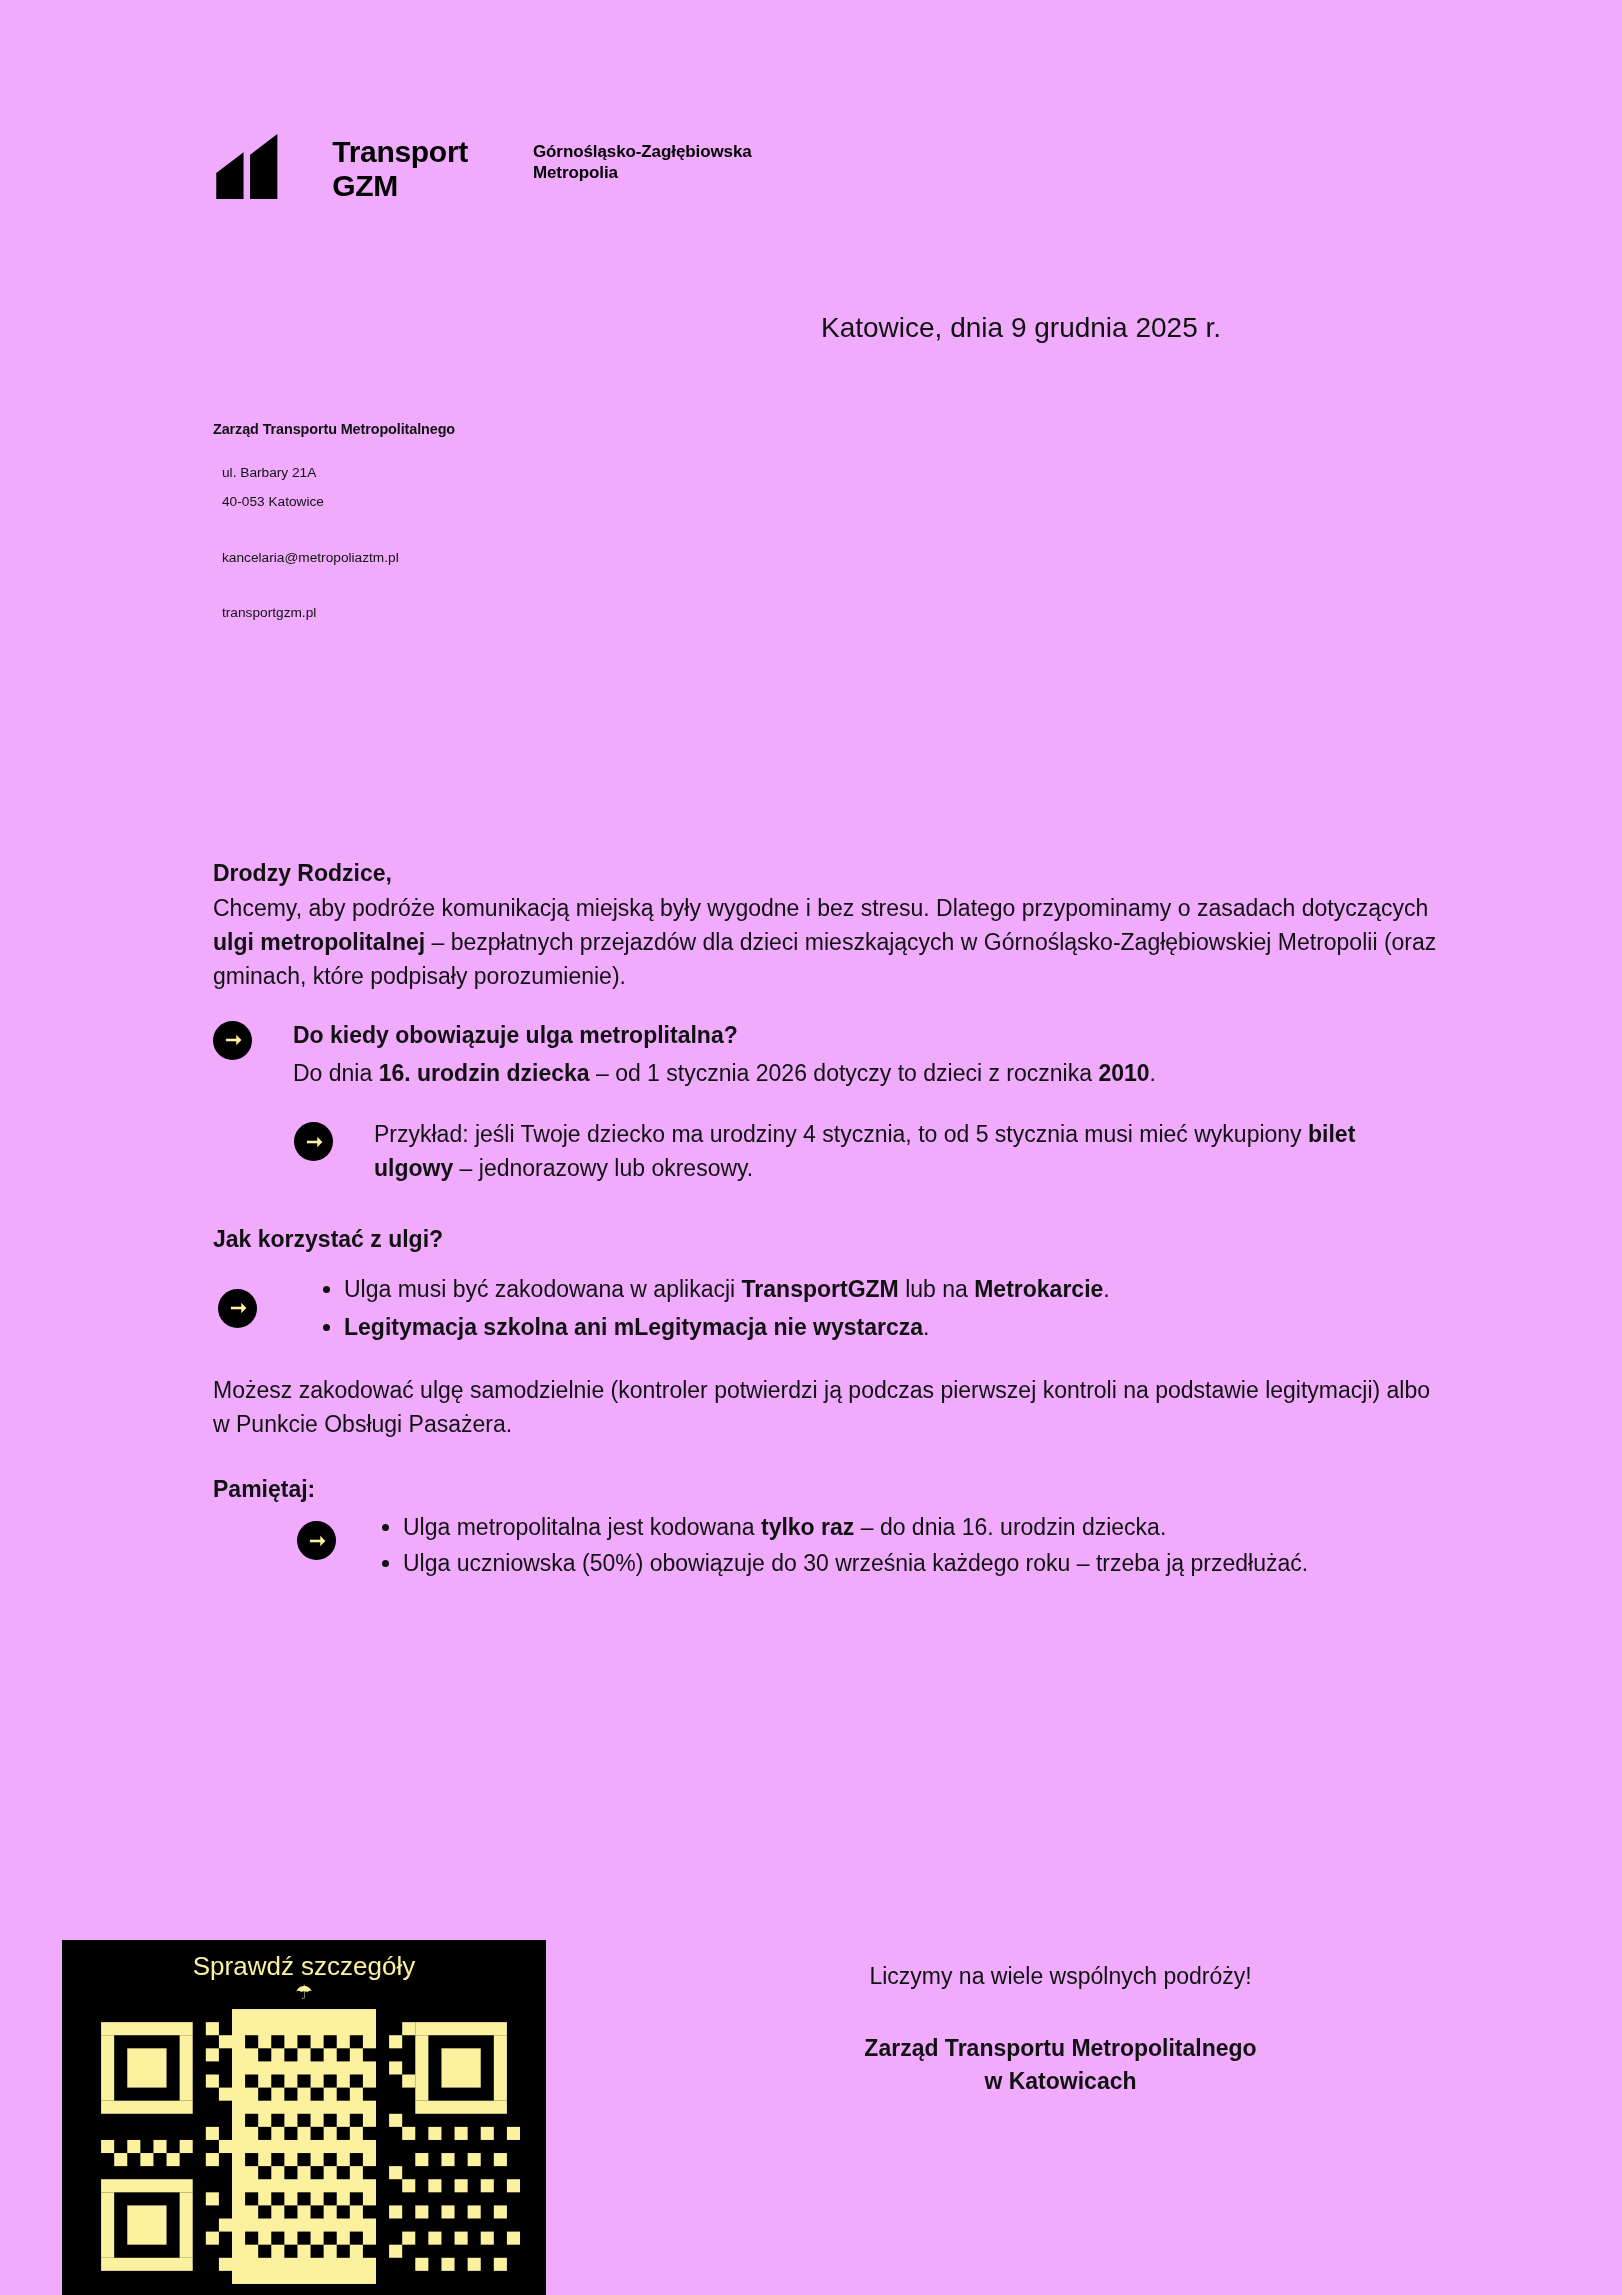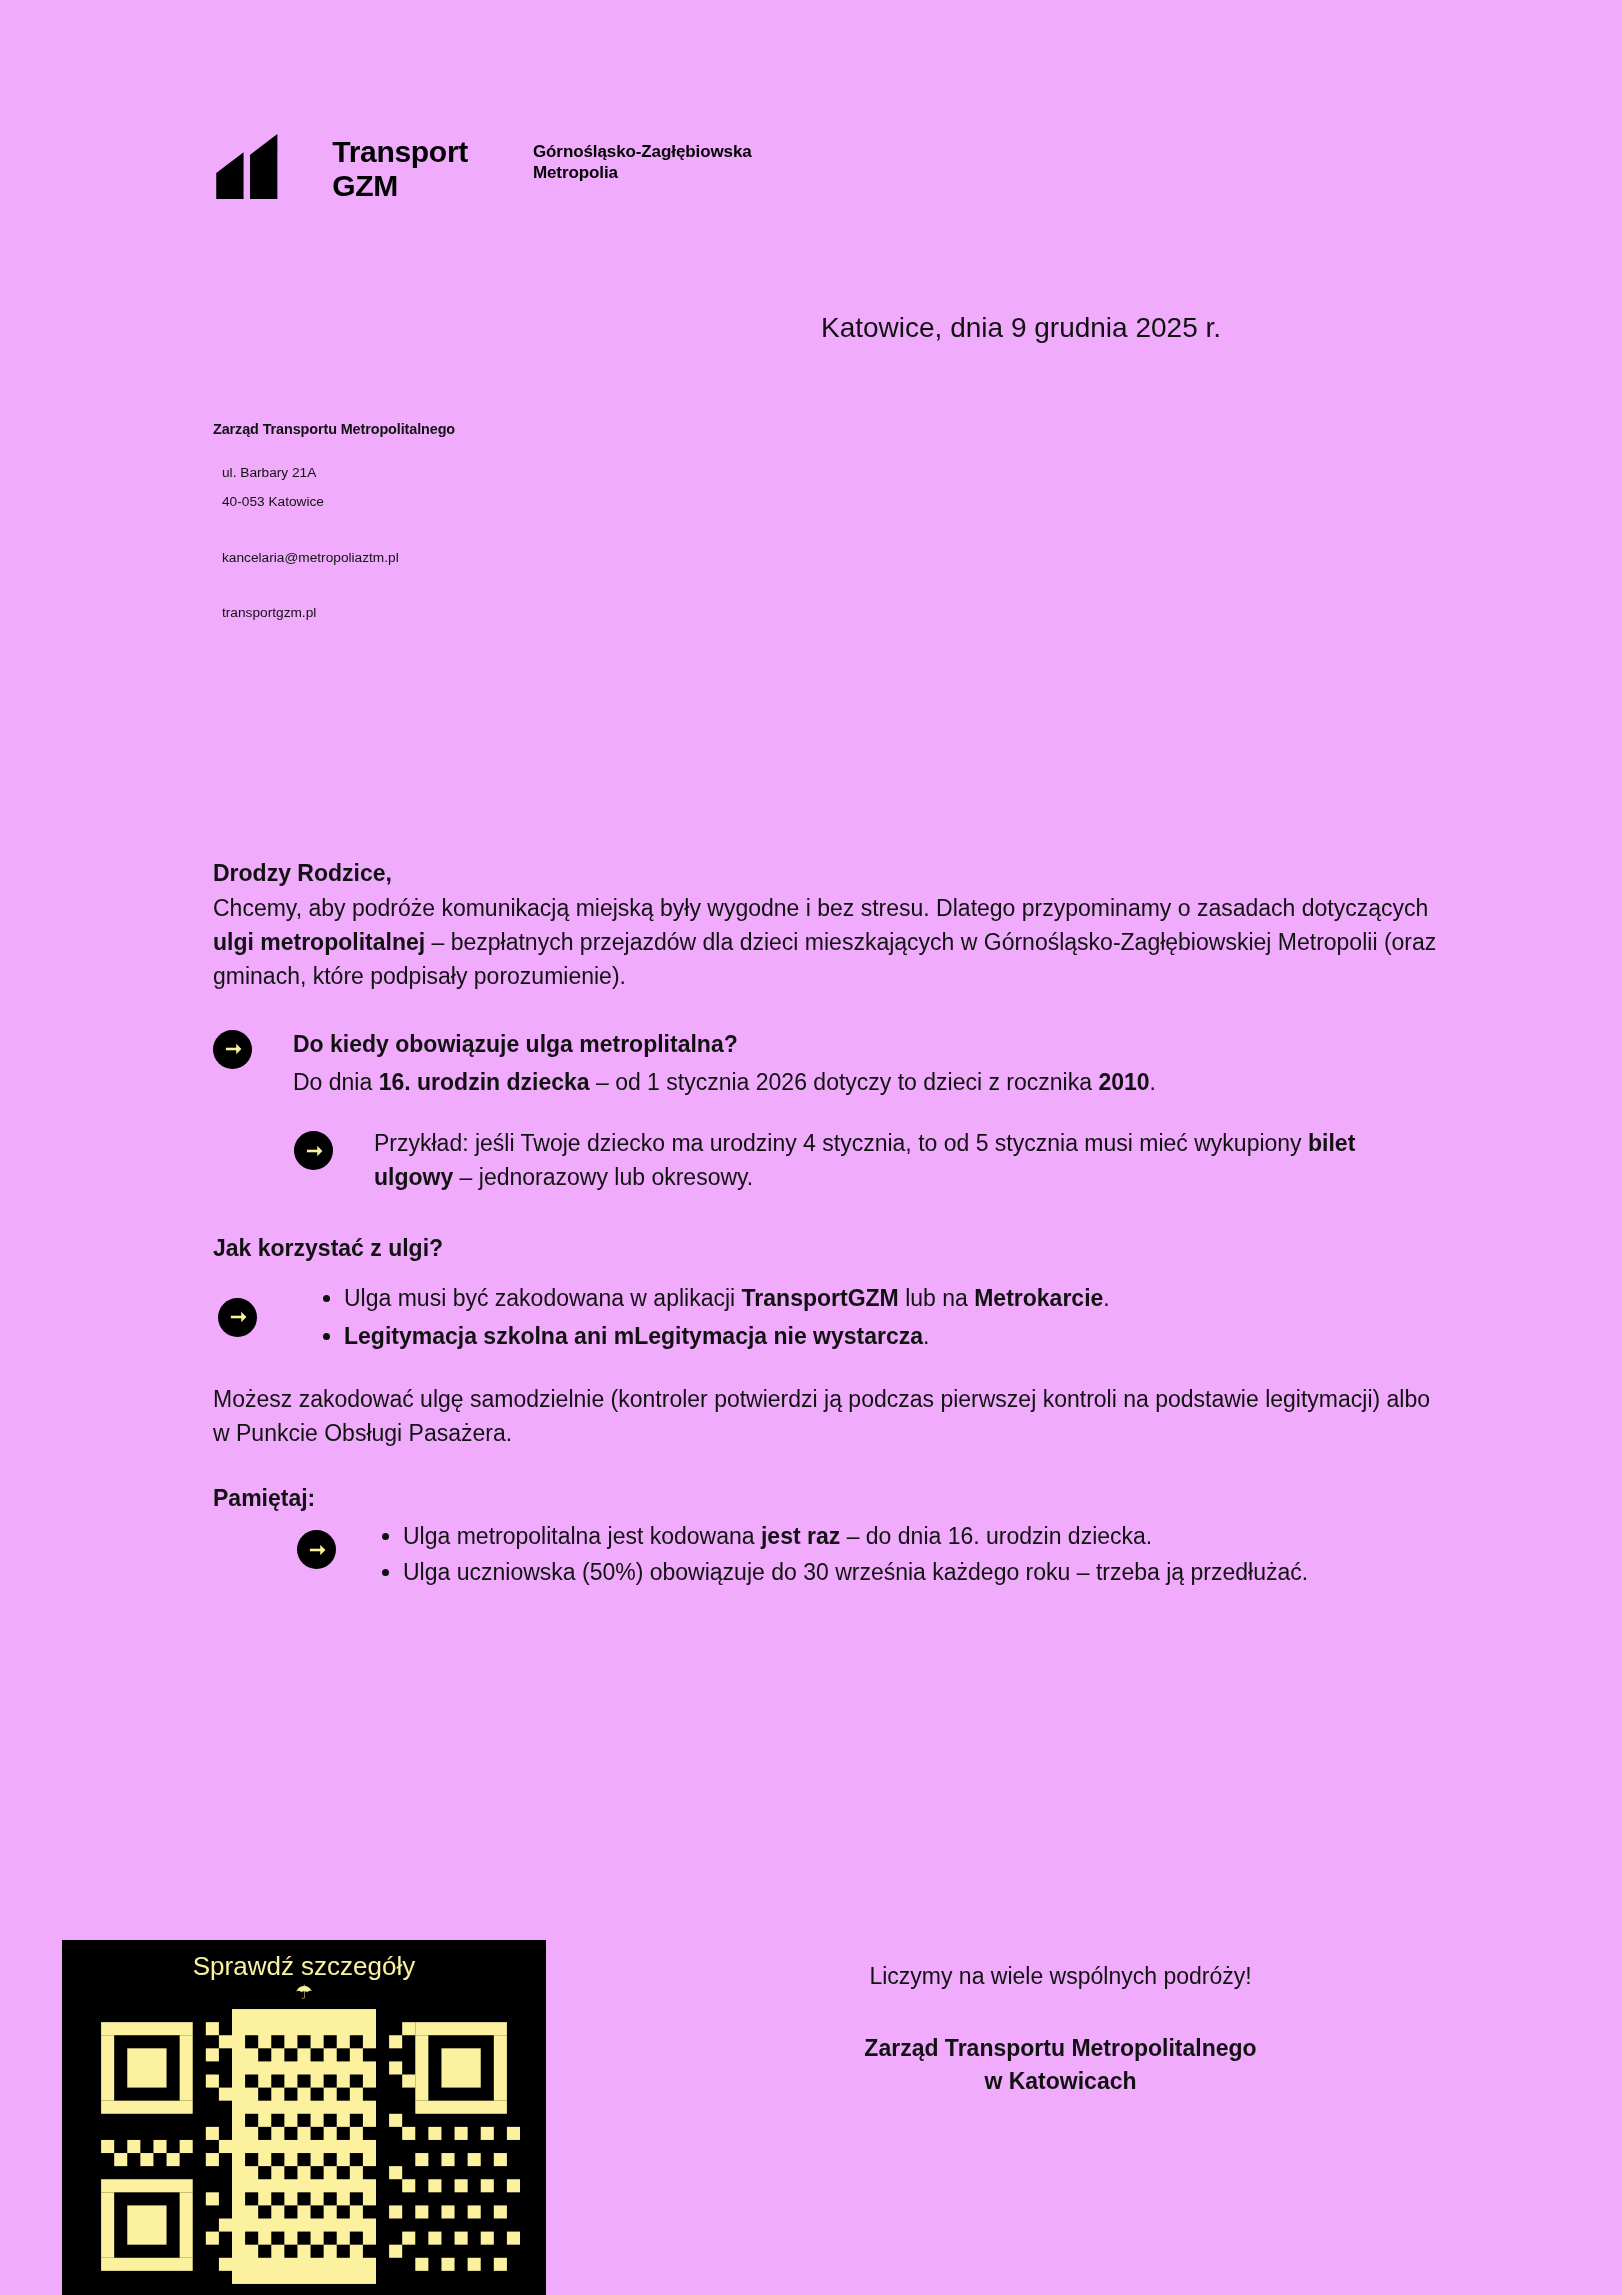--- a/index.html
+++ b/index.html
@@ -108,21 +108,21 @@
     width: 39px;
     height: 39px;
     border-radius: 50%;
     background: #000;
     display: flex;
     align-items: center;
     justify-content: center;
   }
   .arrow-ic svg { display: block; }
 
-  .blk1 { margin-top: 35px; padding-left: 80px; }
+  .blk1 { margin-top: 26px; padding-left: 80px; }
   .blk1 .arrow-ic { left: 0px; top: 1.3px; }
   .blk1 .q { font-weight: bold; }
   .blk1 .a { margin-top: 3.9px; }
 
   .blk2 { margin-top: 27.5px; padding-left: 161px; }
   .blk2 .arrow-ic { left: 81px; top: 3.9px; }
 
   .blk3 { margin-top: 29px; padding-left: 161px; }
   .blk3 .arrow-ic { left: 81px; top: 19.6px; }
 
@@ -297,21 +297,21 @@
 
     <div class="remember">Pamiętaj:</div>
     <div class="remember-list">
       <span class="arrow-ic">
         <svg width="22" height="22" viewBox="0 0 34 34" xmlns="http://www.w3.org/2000/svg">
           <path d="M6 17 H24" stroke="#fbf19e" stroke-width="4" fill="none"></path>
           <polygon points="22,9 30,17 22,25" fill="#fbf19e"></polygon>
         </svg>
       </span>
       <ul>
-        <li><span>Ulga metropolitalna jest kodowana </span><b>jest raz</b><span> – do dnia 16. urodzin dziecka.</span></li>
+        <li><span>Ulga metropolitalna jest kodowana </span><b>tylko raz</b><span> – do dnia 16. urodzin dziecka.</span></li>
         <li><span> Ulga uczniowska (50%) obowiązuje do 30 września każdego roku – trzeba ją przedłużać.</span></li>
       </ul>
     </div>
 
   </div>
 
   <div class="closing">
     <div>Liczymy na wiele wspólnych podróży!</div>
     <div class="sig">
       <div>Zarząd Transportu Metropolitalnego</div>

